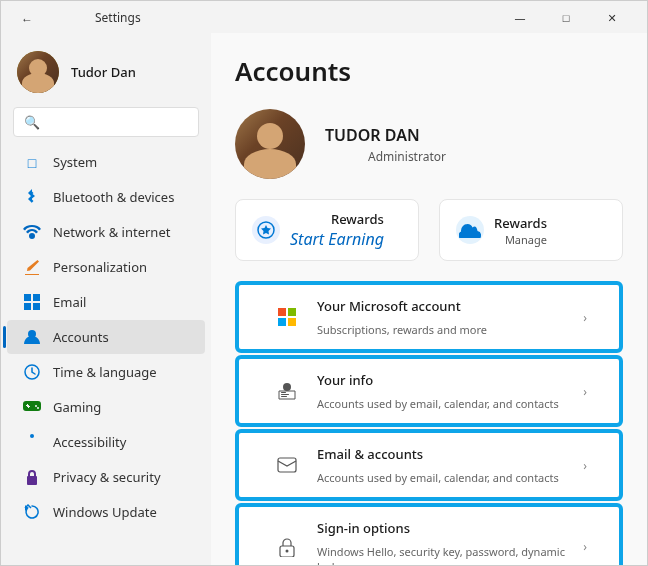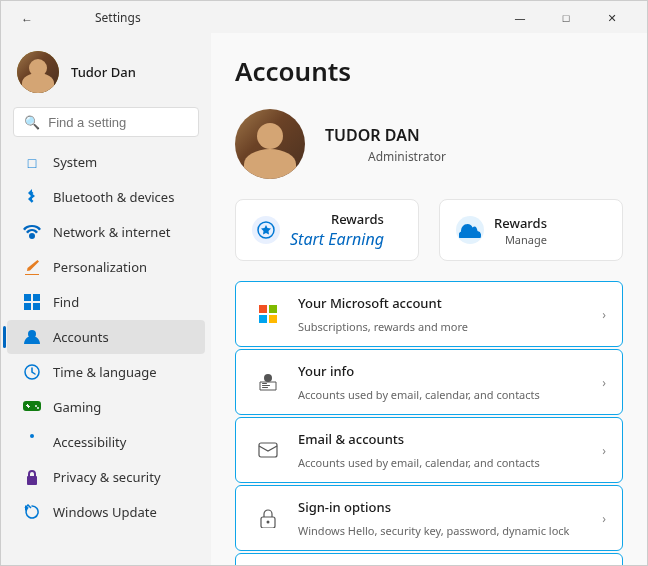--- a/index.html
+++ b/index.html
@@ -294,23 +294,23 @@
     .settings-list {
       display: flex;
       flex-direction: column;
       gap: 2px;
     }
     .settings-item {
       display: flex;
       align-items: center;
       background: #fff;
       border-radius: 6px;
-      padding: 12px 16px;
+      padding: 12px 32px;
       cursor: pointer;
-      border: 1px solid #0ea5e9;
+      border: 4px solid #0ea5e9;
       gap: 14px;
     }
     .settings-item-icon {
       width: 32px;
       height: 32px;
       display: flex;
       align-items: center;
       justify-content: center;
       font-size: 18px;
       flex-shrink: 0;
@@ -352,21 +352,20 @@
     <div class="sidebar">
       <div class="profile-section">
         <div class="profile-avatar">
           <div class="avatar-img"></div>
         </div>
         <span class="profile-name">Tudor Dan</span>
       </div>
 
       <div class="search-box">
         <span class="search-icon-char">🔍</span>
-        <input type="text" placeholder="Find a setting" style="">
       </div>
 
       <div class="nav-item">
         <span class="nav-icon icon-system">□</span>
         <span>System</span>
       </div>
       <div class="nav-item">
         <span class="nav-icon icon-bluetooth">
           <svg width="14" height="16" viewBox="0 0 14 16" fill="#0078d4">
               <path d="M7 0L3 4l3 3-3 3 4 4V9.5l3-2.5-3-2.5V0zm0 2.5v3l1.5-1.5L7 2.5zm0 8v3l1.5-1.5L7 10.5z"></path>
@@ -392,21 +391,21 @@
       </div>
       <div class="nav-item">
         <span class="nav-icon icon-apps">
           <svg width="16" height="16" viewBox="0 0 16 16" fill="#0078d4">
               <rect x="0" y="0" width="7" height="7"></rect>
               <rect x="9" y="0" width="7" height="7"></rect>
               <rect x="0" y="9" width="7" height="7"></rect>
               <rect x="9" y="9" width="7" height="7"></rect>
             </svg>
         </span>
-        <span>Find</span>
+        <span>Email</span>
       </div>
       <div class="nav-item active">
         <span class="nav-icon icon-accounts">
           <svg width="16" height="16" viewBox="0 0 16 16" fill="#0078d4">
               <circle cx="8" cy="5" r="4"></circle>
               <path d="M0 15c0-4.4 3.6-8 8-8s8 3.6 8 8H0z"></path>
             </svg>
         </span>
         <span>Accounts</span>
       </div>

